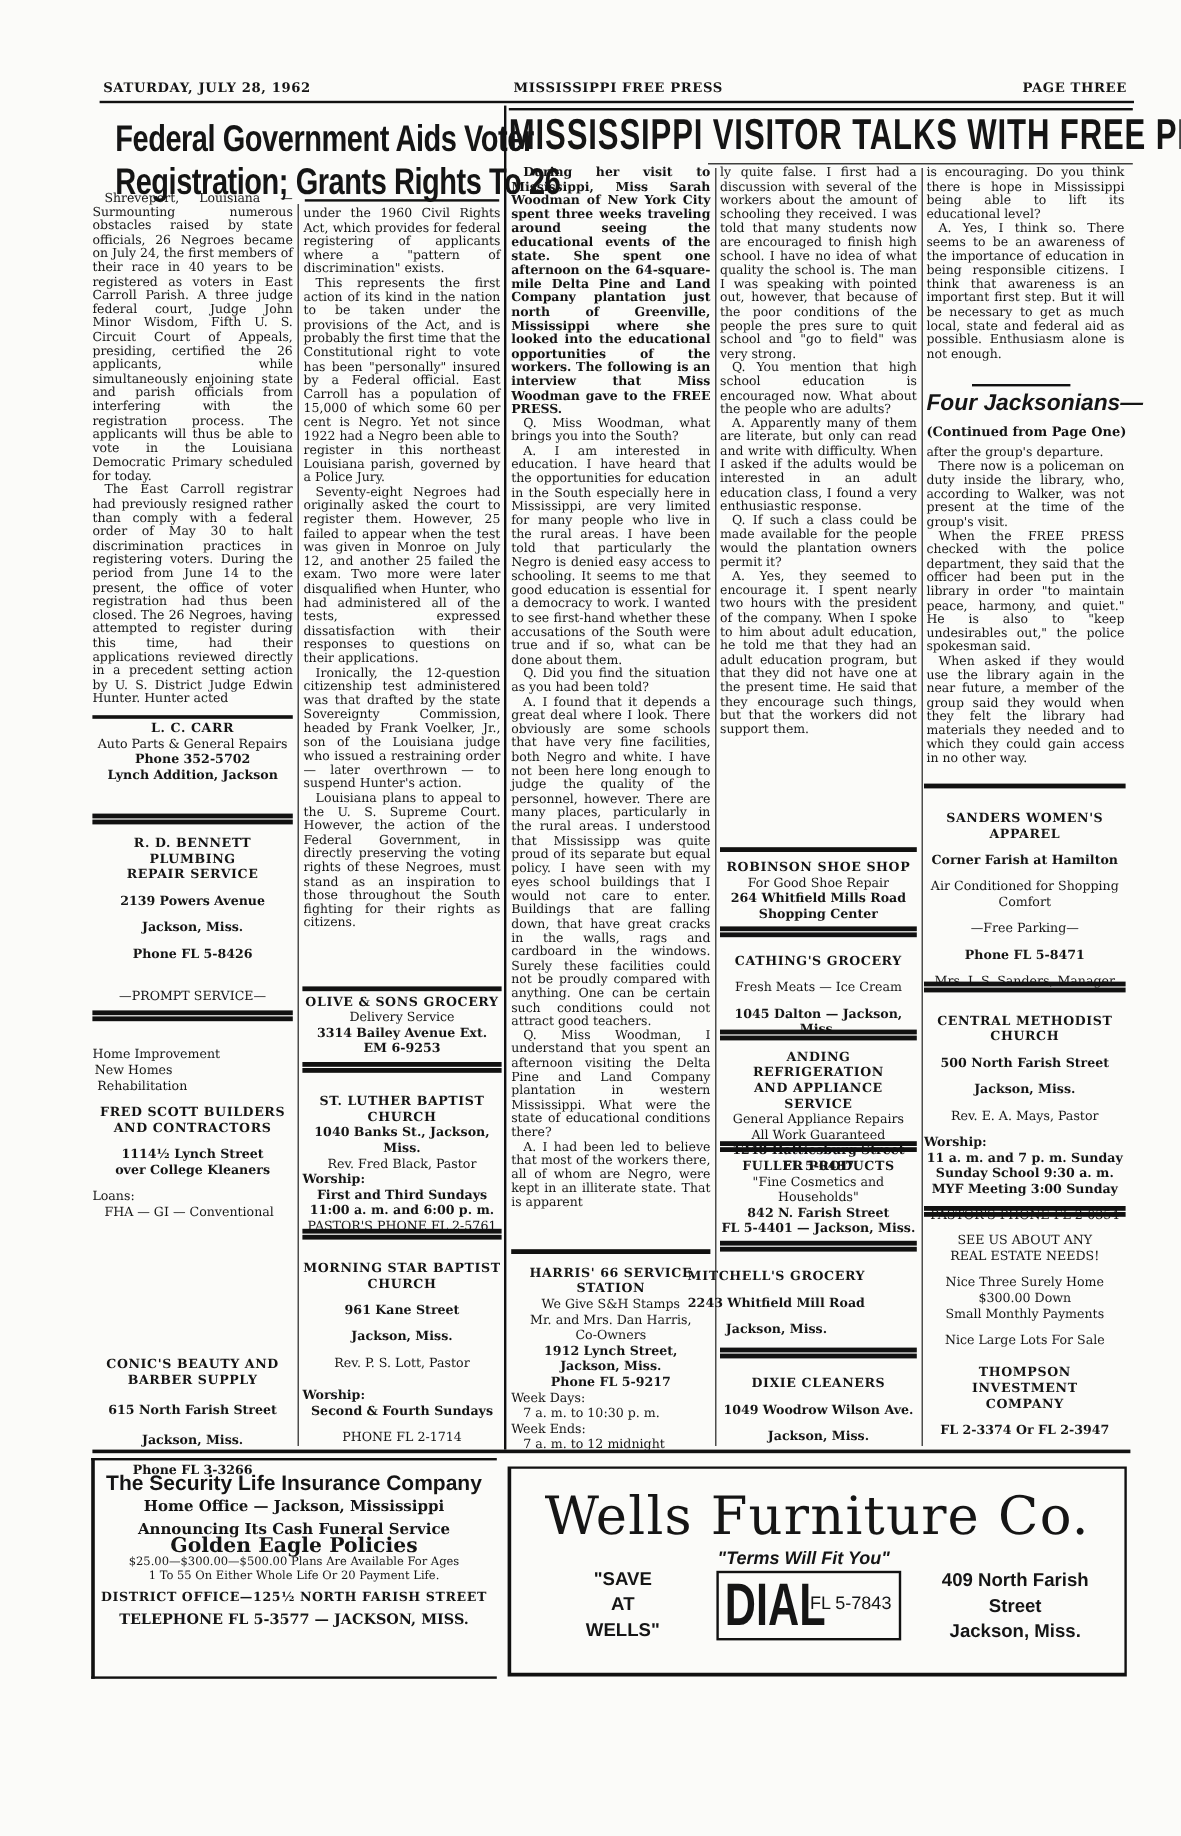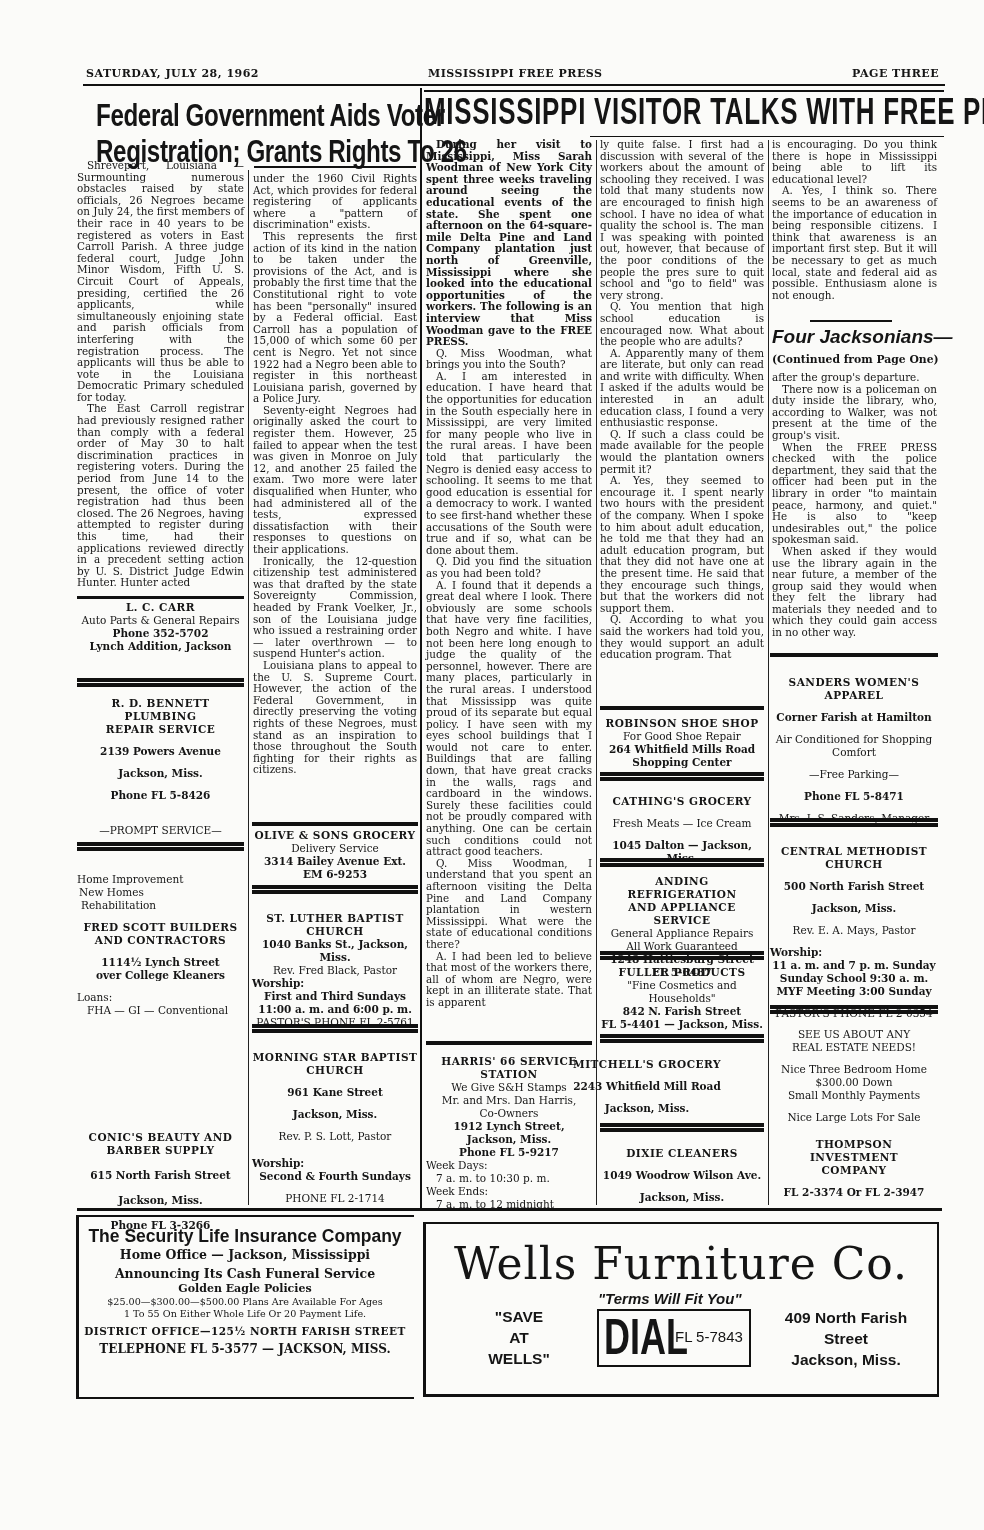--- a/index.html
+++ b/index.html
@@ -155,21 +155,20 @@
   <div class="l" style="padding-left:10px">7 a. m. to 12 midnight</div>
 </div>
 
 <div class="vrule" style="left:768px;top:140px;height:1065px;"></div>
 <div class="col" style="left:600px;top:139px;width:164px;">
   <p style="text-indent:0">ly quite false. I first had a discussion with several of the workers about the amount of schooling they received. I was told that many students now are encouraged to finish high school. I have no idea of what quality the school is. The man I was speaking with pointed out, however, that because of the poor conditions of the people the pres sure to quit school and "go to field" was very strong.</p>
   <p>Q. You mention that high school education is encouraged now. What about the people who are adults?</p>
   <p>A. Apparently many of them are literate, but only can read and write with difficulty. When I asked if the adults would be interested in an adult education class, I found a very enthusiastic response.</p>
   <p>Q. If such a class could be made available for the people would the plantation owners permit it?</p>
   <p>A. Yes, they seemed to encourage it. I spent nearly two hours with the president of the company. When I spoke to him about adult education, he told me that they had an adult education program, but that they did not have one at the present time. He said that they encourage such things, but that the workers did not support them.</p>
-  <p>Q. According to what you said the workers had told you, they would support an adult education program. That</p>
 </div>
 <div class="dbl" style="left:600px;top:706px;width:164px;height:5px;border-bottom:none;"></div>
 <div class="ad" style="left:600px;top:717px;width:164px;">
   <div class="t">ROBINSON SHOE SHOP</div>
   <div>For Good Shoe Repair</div>
   <div class="b">264 Whitfield Mills Road</div>
   <div class="b">Shopping Center</div>
 </div>
 <div class="dbl" style="left:600px;top:772px;width:164px;"></div>
 <div class="ad" style="left:600px;top:795px;width:164px;">
@@ -241,37 +240,37 @@
   <div class="b l gap">Worship:</div>
   <div class="b">11 a. m. and 7 p. m. Sunday</div>
   <div class="b">Sunday School 9:30 a. m.</div>
   <div class="b">MYF Meeting 3:00 Sunday</div>
   <div class="gap">PASTOR'S PHONE FL 2-0354</div>
 </div>
 <div class="dbl" style="left:770px;top:1005px;width:168px;"></div>
 <div class="ad" style="left:770px;top:1028px;width:168px;">
   <div>SEE US ABOUT ANY</div>
   <div>REAL ESTATE NEEDS!</div>
-  <div class="gap">Nice Three Bedroom Home</div>
+  <div class="gap">Nice Three Surely Home</div>
   <div>$300.00 Down</div>
   <div>Small Monthly Payments</div>
   <div class="gap">Nice Large Lots For Sale</div>
   <div class="t" style="margin-top:14px">THOMPSON INVESTMENT</div>
   <div class="t">COMPANY</div>
   <div class="b gap">FL 2-3374 Or FL 2-3947</div>
 </div>
 
 <div class="rule" style="left:77px;top:1208px;width:865px;height:3px;"></div>
 
 <div class="box" style="left:76px;top:1215px;width:338px;height:184px;border-width:2px 0 2px 3px;"></div>
 <div class="ad" style="left:82px;top:1226px;width:326px;">
   <div class="sans-b" style="font-size:17.5px;line-height:21px;">The Security Life Insurance Company</div>
   <div class="b" style="font-size:12.5px;line-height:15px;">Home Office — Jackson, Mississippi</div>
   <div class="b" style="font-size:12.5px;line-height:15px;margin-top:4px;">Announcing Its Cash Funeral Service</div>
-  <div class="b" style="font-size:11px;line-height:15px;">Golden Eagle Policies</div>
+  <div class="b" style="font-size:17px;line-height:15px;">Golden Eagle Policies</div>
   <div style="font-size:9.6px;line-height:11.5px;">$25.00—$300.00—$500.00 Plans Are Available For Ages</div>
   <div style="font-size:9.6px;line-height:11.5px;">1 To 55 On Either Whole Life Or 20 Payment Life.</div>
   <div class="b" style="font-size:10.5px;line-height:14px;margin-top:5px;letter-spacing:0.5px;">DISTRICT OFFICE—125½ NORTH FARISH STREET</div>
   <div class="b" style="font-size:12px;line-height:16px;margin-top:3px;">TELEPHONE FL 5-3577 — JACKSON, MISS.</div>
 </div>
 
 <div class="box" style="left:423px;top:1222px;width:516px;height:175px;border-width:2px 2px 3px 3px;"></div>
 <div class="abs wells-title" style="left:423px;top:1238px;width:516px;text-align:center;">Wells Furniture Co.</div>
 <div class="abs sans-b" style="left:598px;top:1290px;font-size:15px;font-style:italic;">"Terms Will Fit You"</div>
 <div class="abs sans-b" style="left:480px;top:1306px;width:78px;text-align:center;font-size:15.5px;line-height:21px;">

